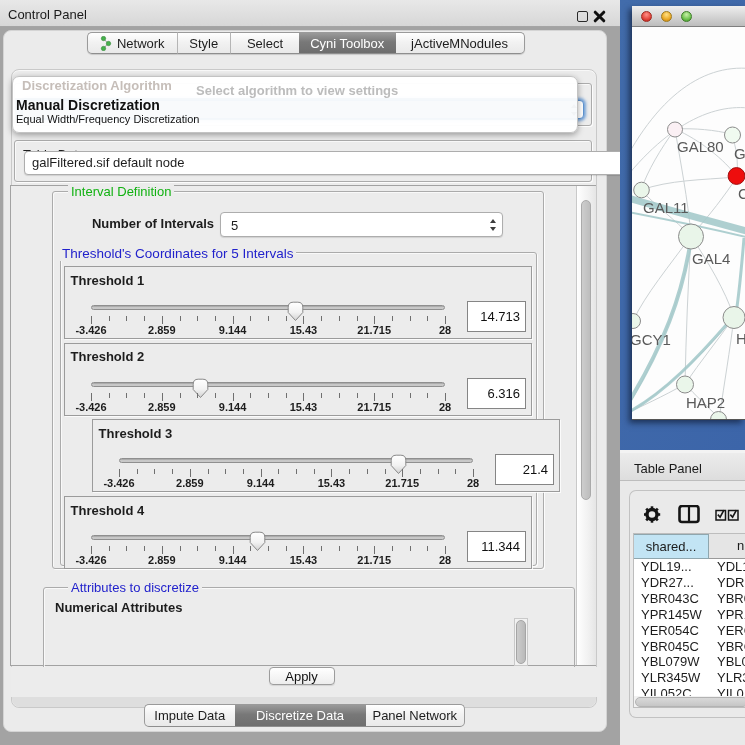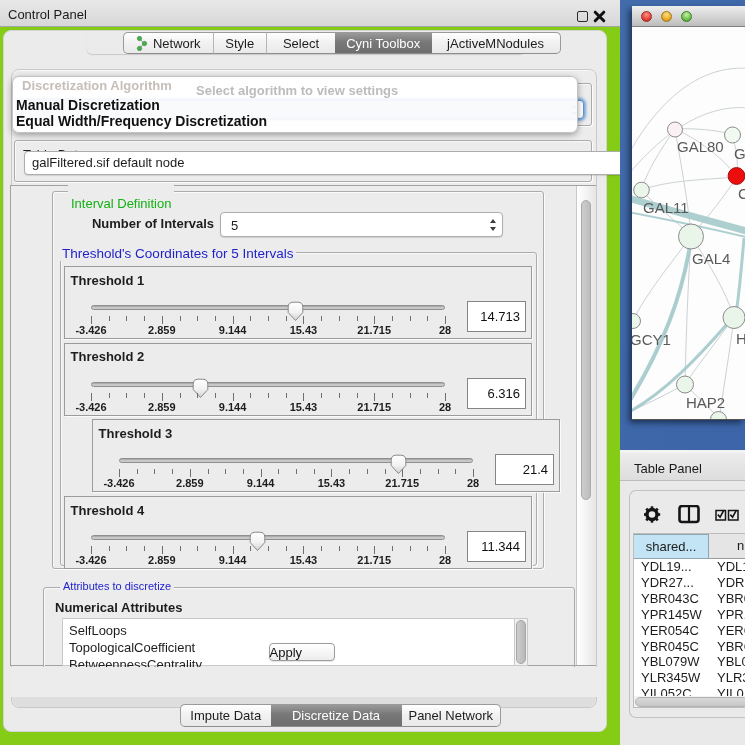--- a/index.html
+++ b/index.html
@@ -3,40 +3,40 @@
 <meta charset="utf-8">
 <style>
 * { margin:0; padding:0; box-sizing:border-box; }
 html,body { width:745px; height:745px; overflow:hidden; background:#e9e9e9;
   font-family:"Liberation Sans", sans-serif; }
 .abs { position:absolute; }
 .b13 { font-size:13px; font-weight:bold; color:#1d1d1d; }
 .r13 { font-size:13px; color:#1d1d1d; }
 .etched { border:1px solid #ababab; box-shadow:1px 1px 0 rgba(255,255,255,.85), inset 1px 1px 0 rgba(255,255,255,.7); border-radius:3px; }
 .tabbtn { height:23px; background:linear-gradient(#ffffff,#f2f2f2 45%,#e9e9e9); border-top:1px solid #9a9a9a; border-bottom:1px solid #8e8e8e;
-  font-size:13px; color:#1d1d1d; display:flex; align-items:center; justify-content:center;margin-left:36px; }
+  font-size:13px; color:#1d1d1d; display:flex; align-items:center; justify-content:center; }
 .tabsel { background:linear-gradient(#9a9a9a,#787878 45%,#6e6e6e); color:#fff; }
 .combo { background:#fff; border:1px solid #adadad; border-radius:4px; box-shadow:0 1px 1px rgba(0,0,0,.12); }
 .stepper { position:absolute; right:5.5px; top:50%; width:7px; height:12px; transform:translateY(-50%); }
 .stepper:before { content:""; position:absolute; left:0; top:0; border-left:3.5px solid transparent; border-right:3.5px solid transparent; border-bottom:4.2px solid #3d3d3d; }
 .stepper:after { content:""; position:absolute; left:0; bottom:0; border-left:3.5px solid transparent; border-right:3.5px solid transparent; border-top:4.2px solid #3d3d3d; }
 .sliderblock { position:absolute; left:64px; width:468px; height:73px; border:1px solid #9b9b9b; box-shadow:1px 1px 0 rgba(255,255,255,.8); background:#ececec; }
 .sl-title { position:absolute; left:5.5px; top:5.5px; font-size:13px; font-weight:bold; color:#1d1d1d; }
 .track { position:absolute; left:26px; top:38px; width:354px; height:5px; border-radius:3px;
   background:linear-gradient(#9f9f9f,#cfcfcf 60%,#c4c4c4); border:1px solid #8f8f8f; }
 .valbox { position:absolute; left:402px; top:34px; width:59px; height:31px; background:#fff; border:1px solid #858585;
   font-size:13px; color:#111; text-align:right; line-height:29px; padding-right:5px; }
 .ticks { position:absolute; left:26px; top:49px; width:355px; height:8px; }
 .lblrow { position:absolute; left:0px; top:57px; width:470px; height:10px; font-size:11px; font-weight:bold; color:#1d1d1d; }
 .lblrow span { position:absolute; transform:translateX(-50%); }
 </style>
 </head>
 <body>
 
-<div class="abs" style="left:0;top:0;width:620px;height:745px;background:#84cc16;">
+<div class="abs" style="left:0;top:0;width:620px;height:745px;background:#a3a3a3;">
 
   <div class="abs" style="left:0;top:0;width:620px;height:27px;background:linear-gradient(#e8e8e8,#d7d7d7);border-bottom:1px solid #a5a5a5;">
     <div class="abs" style="left:8px;top:7px;font-size:13px;color:#1a1a1a;">Control Panel</div>
     <div class="abs" style="left:577px;top:11px;width:11px;height:11px;border:1.5px solid #2a2a2a;border-radius:2px;"></div>
     <svg class="abs" style="left:593px;top:10px;" width="13" height="13" viewBox="0 0 13 13">
         <path d="M2.2,2.2 L10.8,10.8 M10.8,2.2 L2.2,10.8" stroke="#111" stroke-width="3" stroke-linecap="round"></path>
       </svg>
   </div>
 
   <div class="abs" style="left:3px;top:30px;width:604px;height:702px;background:#ebebeb;border:1px solid #d4d4d4;border-radius:8px;"></div>
@@ -71,21 +71,21 @@
     <div class="abs r13" style="left:7px;top:3.5px;">galFiltered.sif default node</div>
     <div class="stepper"></div>
   </div>
 
   <div class="abs" style="left:10px;top:185px;width:586px;height:481px;border:1px solid #a2a2a2;background:#ececec;"></div>
 
   <div class="abs" style="left:576px;top:186px;width:20px;height:479px;background:linear-gradient(90deg,#ffffff,#f1f1f1 60%,#e5e5e5);border-left:1px solid #c9c9c9;"></div>
   <div class="abs" style="left:581px;top:200px;width:10px;height:300px;background:linear-gradient(90deg,#cdcdcd,#bdbdbd);border:1px solid #aaaaaa;border-radius:5px;"></div>
 
   <div class="abs etched" style="left:52px;top:191px;width:492px;height:378px;"></div>
-  <div class="abs" style="left:68px;top:184px;font-size:13px;color:#12b212;background:#ececec;padding:12px 3px;">Interval Definition</div>
+  <div class="abs" style="left:68px;top:184px;font-size:13px;color:#12b212;background:#ececec;padding:0 3px;">Interval Definition</div>
 
   <div class="abs b13" style="left:64px;top:216px;width:150px;text-align:right;">Number of Intervals</div>
   <div class="abs combo" style="left:220px;top:212px;width:283px;height:25px;">
     <div class="abs r13" style="left:10px;top:5px;">5</div>
     <div class="stepper"></div>
   </div>
 
   <div class="abs etched" style="left:60px;top:252px;width:477px;height:314px;"></div>
   <div class="abs" style="left:59px;top:246px;font-size:13.5px;color:#2222cc;background:#ececec;padding:0 3px;">Threshold's Coordinates for 5 Intervals</div>
 
@@ -270,47 +270,42 @@
           <span style="left:167.6px;">9.144</span>
           <span style="left:238.4px;">15.43</span>
           <span style="left:309.2px;">21.715</span>
           <span style="left:380px;">28</span>
         </div>
     <div class="valbox">11.344</div>
   </div>
     </div>
 
   <div class="abs" style="left:43px;top:587px;width:532px;height:85px;border:1px solid #ababab;border-radius:3px;box-shadow:inset 1px 1px 0 rgba(255,255,255,.7);"></div>
-  <div class="abs" style="left:60px;top:580px;font-size:11px;color:#2222cc;background:#ececec;padding:0 3px;">Attributes to discretize</div>
+  <div class="abs" style="left:68px;top:580px;font-size:13px;color:#2222cc;background:#ececec;padding:0 3px;">Attributes to discretize</div>
   <div class="abs b13" style="left:55px;top:600px;">Numerical Attributes</div>
-  <div class="abs" style="left:62px;top:618px;width:452px;height:48px;background:#fff;border:1px solid #c9c9c9;border-right:none;">
-    <div class="abs r13" style="left:6px;top:4px;">SelfLoops</div>
-    <div class="abs r13" style="left:6px;top:21px;">TopologicalCoefficient</div>
-    <div class="abs r13" style="left:6px;top:38px;">BetweennessCentrality</div>
-  </div>
   <div class="abs" style="left:514px;top:618px;width:14px;height:48px;background:#f2f2f2;border:1px solid #c9c9c9;">
     <div class="abs" style="left:1px;top:1px;width:10px;height:44px;background:linear-gradient(90deg,#cdcdcd,#b9b9b9);border:1px solid #a5a5a5;border-radius:5px;"></div>
   </div>
 
   <div class="abs" style="left:11px;top:667px;width:590px;height:30px;background:#ececec;"></div>
 
-  <div class="abs" style="left:268.5px;top:643px;width:66px;height:17.5px;background:linear-gradient(#ffffff,#ededed);border:1px solid #9c9c9c;border-radius:4px;font-size:13px;color:#111;line-height:17px;box-shadow:0 1px 1px rgba(0,0,0,.1);">Apply</div>
+  <div class="abs" style="left:268.5px;top:667px;width:66px;height:17.5px;background:linear-gradient(#ffffff,#ededed);border:1px solid #9c9c9c;border-radius:4px;font-size:13px;color:#111;text-align:center;line-height:17px;box-shadow:0 1px 1px rgba(0,0,0,.1);">Apply</div>
 
   <div class="abs" style="left:144px;top:704px;width:321px;height:22.5px;">
     <div class="tabbtn abs" style="left:0;width:90.5px;height:22.5px;border-left:1px solid #9a9a9a;border-radius:5px 0 0 5px;">Impute Data</div>
     <div class="tabbtn tabsel abs" style="left:90.5px;width:131px;height:22.5px;">Discretize Data</div>
     <div class="tabbtn abs" style="left:221.5px;width:99.5px;height:22.5px;border-right:1px solid #9a9a9a;border-radius:0 5px 5px 0;">Panel Network</div>
   </div>
 
   <div class="abs" style="left:12px;top:76px;width:566px;height:57px;background:rgba(255,255,255,.97);border:1px solid #c3c3c3;border-radius:7px;box-shadow:0 2px 6px rgba(0,0,0,.35);overflow:hidden;">
     <div class="abs" style="left:2px;top:21px;width:562px;height:22px;background:rgba(150,180,215,.07);"></div>
     <div class="abs" style="left:9px;top:1px;font-size:13px;font-weight:bold;color:#c6beb9;">Discretization Algorithm</div>
     <div class="abs" style="left:183px;top:6px;font-size:13px;font-weight:bold;color:#bcbcbc;">Select algorithm to view settings</div>
     <div class="abs" style="left:3px;top:20px;font-size:14px;font-weight:bold;color:#111;">Manual Discretization</div>
-    <div class="abs" style="left:3px;top:35.5px;font-size:14px;color:#111;font-weight:bold;">Equal Width/Frequency Discretization</div>
+    <div class="abs" style="left:3px;top:35.5px;font-size:11px;color:#111;">Equal Width/Frequency Discretization</div>
   </div>
 </div>
 
 <div class="abs" style="left:620px;top:0;width:125px;height:450px;background:#3e68ac;">
   <div class="abs" style="left:0;top:0;width:125px;height:450px;background:linear-gradient(115deg,#426cab,#3c65a9);"></div>
 
   <div class="abs" style="left:12px;top:6px;width:113px;height:414px;box-shadow:-3px 3px 6px rgba(8,16,35,.6);">
     <div class="abs" style="left:0;top:0;width:113px;height:21px;background:linear-gradient(#efefef,#c7c7c7 80%,#bdbdbd);border-bottom:1px solid #7f7f7f;">
       <div class="abs" style="left:9px;top:5px;width:11px;height:11px;border-radius:50%;background:radial-gradient(circle at 50% 30%,#ff9088,#e1443a 60%,#b21b12);border:.5px solid #9d2b24;"></div>
       <div class="abs" style="left:29px;top:5px;width:11px;height:11px;border-radius:50%;background:radial-gradient(circle at 50% 30%,#ffe084,#eaa926 60%,#c07c0d);border:.5px solid #9d7a1e;"></div>

